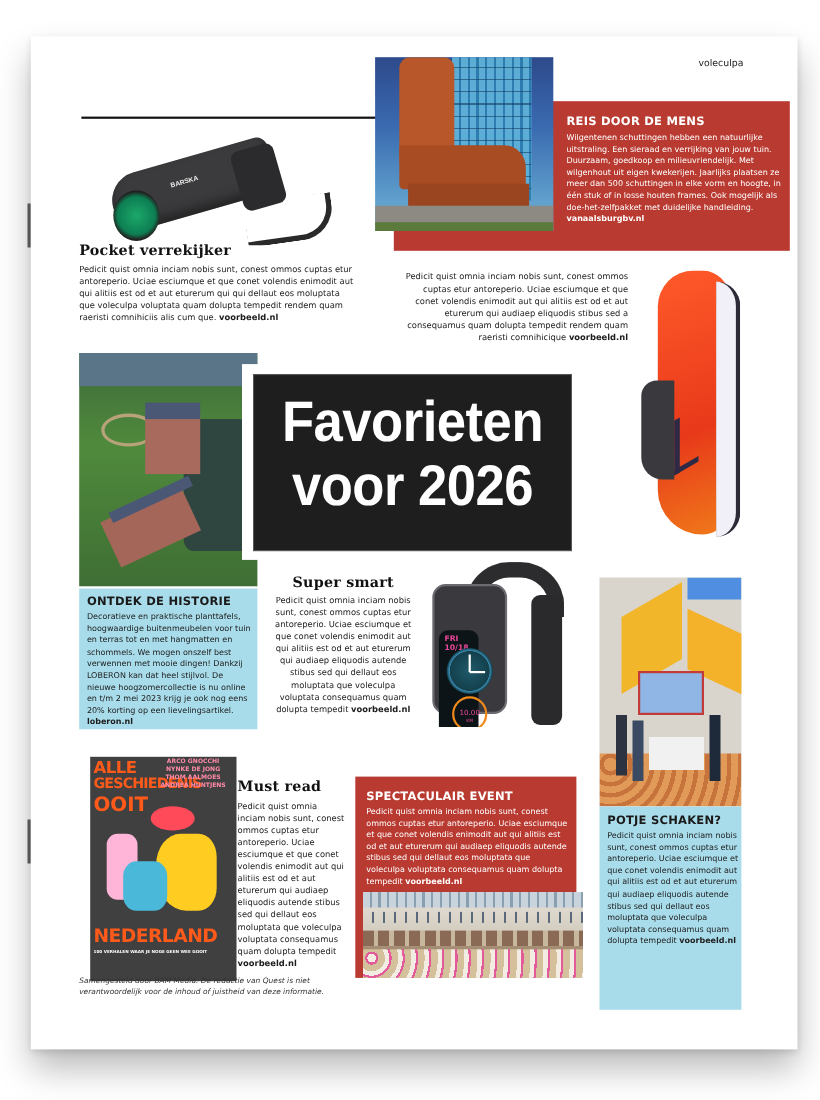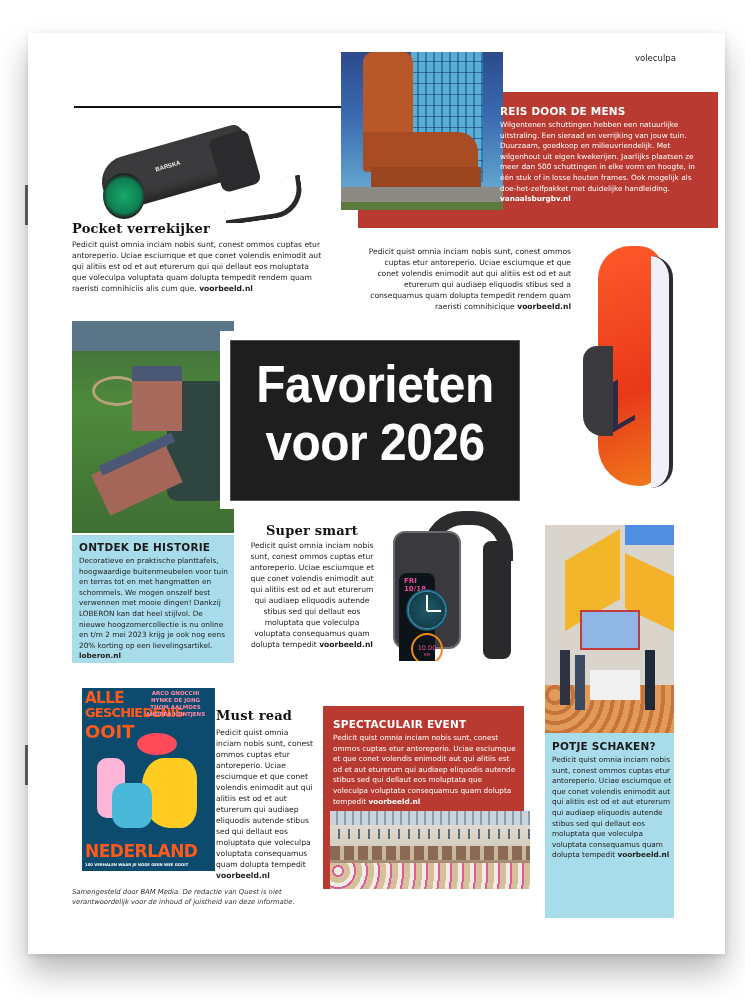--- a/index.html
+++ b/index.html
@@ -43,21 +43,21 @@
     <div style="position:absolute;left:70px;top:0;width:72px;height:130px;background:repeating-linear-gradient(90deg,#5fb2d8 0 6px,#2d7fb0 6px 8px),#4aa0cc;opacity:.95;"></div>
     <div style="position:absolute;left:70px;top:0;width:72px;height:130px;background:repeating-linear-gradient(0deg,transparent 0 10px,rgba(20,60,100,.6) 10px 11px);"></div>
 
     <div style="position:absolute;left:22px;top:0;width:50px;height:95px;background:#b8582a;border-radius:10px 10px 0 0;"></div>
     <div style="position:absolute;left:22px;top:80px;width:115px;height:40px;background:#a84c24;border-radius:0 20px 4px 4px;"></div>
     <div style="position:absolute;left:30px;top:115px;width:110px;height:40px;background:#9b4420;"></div>
 
     <div style="position:absolute;left:0;top:135px;width:162px;height:23px;background:#8c8a82;"></div>
     <div style="position:absolute;left:0;top:150px;width:162px;height:8px;background:#5b7a3c;"></div>
   </div>
-  <div class="abs" style="left:472px;top:72px;width:195px;color:#fff;">
+  <div class="abs" style="left:487px;top:72px;width:195px;color:#fff;">
     <div class="box-h" style="margin-bottom:3px;font-size:10.5px;">REIS DOOR DE MENS</div>
     <div class="body-txt" style="color:#fff;font-size:7.3px;line-height:10.6px;">
       <span>Wilgentenen schuttingen hebben een natuurlijke uitstraling. Een sieraad en verrijking van jouw tuin. Duurzaam, goedkoop en milieuvriendelijk. Met wilgenhout uit eigen kwekerijen. Jaarlijks plaatsen ze meer dan 500 schuttingen in elke vorm en hoogte, in één stuk of in losse houten frames. Ook mogelijk als doe-het-zelfpakket met duidelijke handleiding.</span>
       <b>vanaalsburgbv.nl</b>
     </div>
   </div>
 
   <div class="img" style="left:55px;top:85px;width:225px;height:105px;">
     <div style="position:absolute;left:20px;top:45px;width:150px;height:52px;background:#3b3b3d;border-radius:26px 10px 10px 26px;transform:rotate(-16deg);transform-origin:left center;box-shadow:inset 0 -6px 10px rgba(0,0,0,.4);"></div>
     <div style="position:absolute;left:132px;top:15px;width:40px;height:56px;background:#2b2b2d;border-radius:8px;transform:rotate(-16deg);"></div>
@@ -154,21 +154,21 @@
     <div style="position:absolute;left:100px;top:125px;width:10px;height:60px;background:#1e2a3a;"></div>
   </div>
   <div class="abs" style="left:524px;top:707px;width:120px;">
     <div class="box-h" style="margin-bottom:3px;font-size:10.5px;">POTJE SCHAKEN?</div>
     <div class="body-txt" style="font-size:7.3px;line-height:10.6px;">
       <span>Pedicit quist omnia inciam nobis sunt, conest ommos cuptas etur antoreperio. Uciae esciumque et que conet volendis enimodit aut qui alitiis est od et aut eturerum qui audiaep eliquodis autende stibus sed qui dellaut eos moluptata que voleculpa voluptata consequamus quam dolupta tempedit</span>
       <b>voorbeeld.nl</b>
     </div>
   </div>
 
-  <div class="img" style="left:54px;top:655px;width:133px;height:183px;background:#0c4a6e;font-family:'DejaVu Sans',sans-serif;font-weight:bold;">
+  <div class="img" style="left:54px;top:655px;width:133px;height:204px;background:#404040;font-family:'DejaVu Sans',sans-serif;font-weight:bold;">
     <div style="position:absolute;left:3px;top:1px;font-size:15px;color:#ff5a1a;letter-spacing:-0.5px;">ALLE</div>
     <div style="position:absolute;left:3px;top:17px;font-size:13px;color:#ff5a1a;letter-spacing:-0.8px;">GESCHIEDENIS</div>
     <div style="position:absolute;left:3px;top:33px;font-size:18px;color:#ff5a1a;">OOIT</div>
     <div style="position:absolute;left:56px;top:2px;font-size:5.5px;line-height:7px;color:#ff8aa8;text-align:center;width:75px;">
       <div>ARCO GNOCCHI</div>
       <div>NYNKE DE JONG</div>
       <div>THOM AALMOES</div>
       <div>ANDREA HUNTJENS</div>
     </div>
     <div style="position:absolute;left:55px;top:45px;width:40px;height:22px;background:#ff4a5a;border-radius:50%;"></div>

